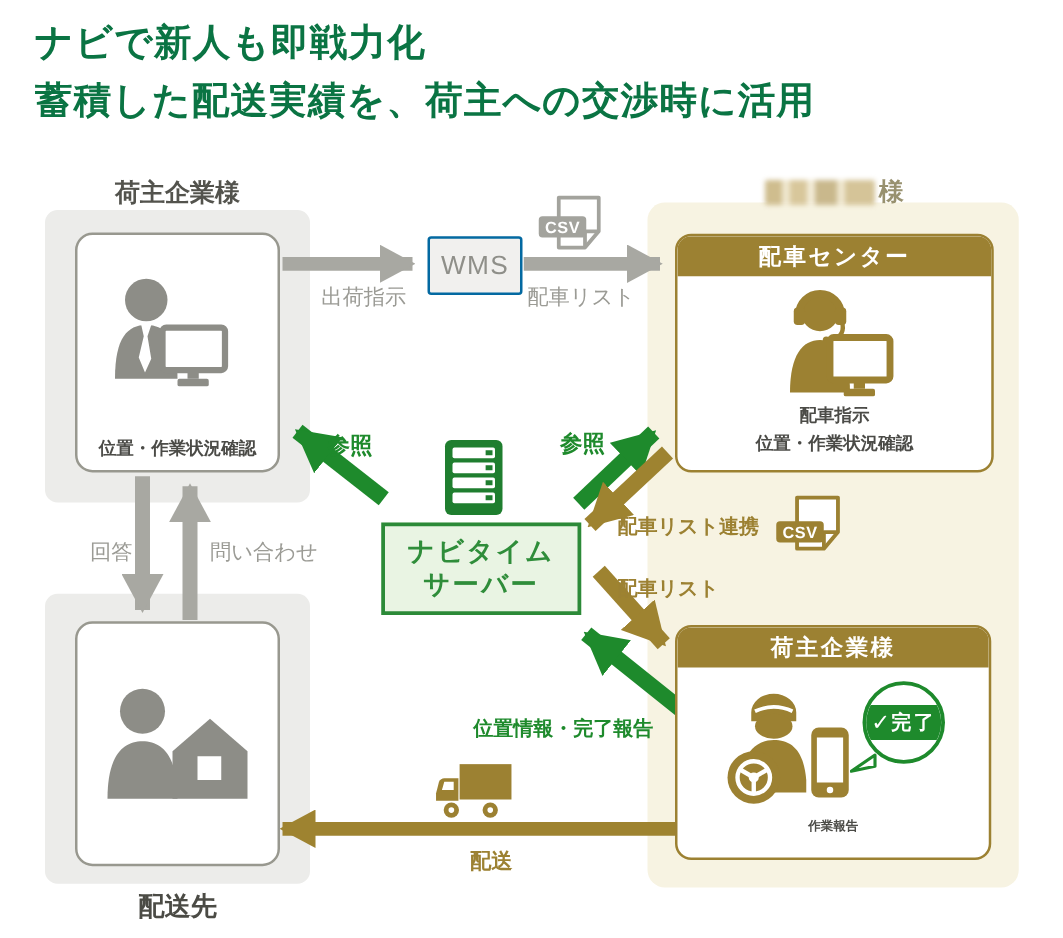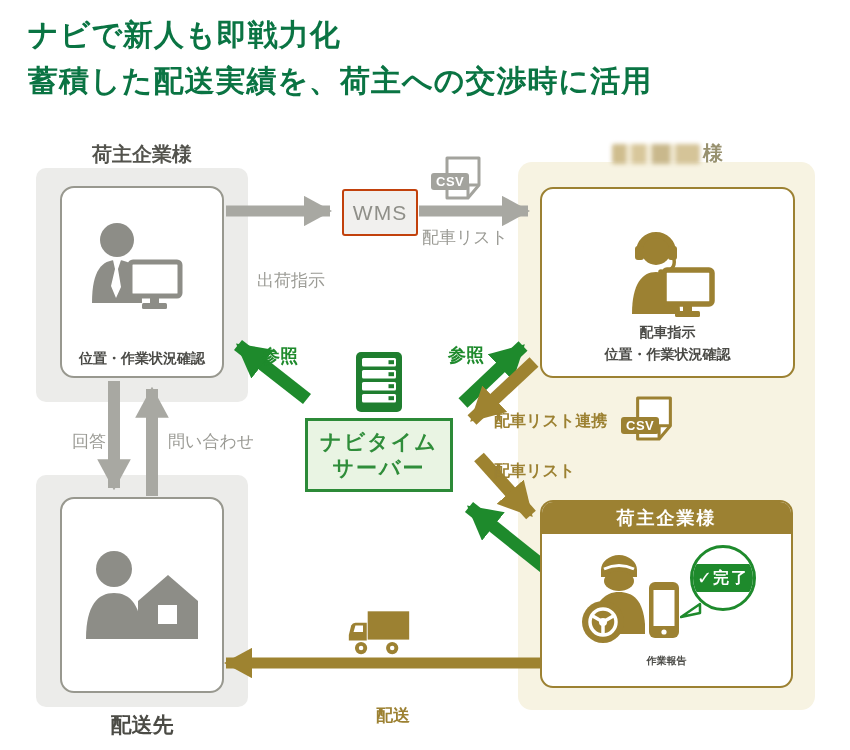--- a/index.html
+++ b/index.html
@@ -16,21 +16,21 @@
   .gold-flow{font-size:16px;font-weight:bold;color:#9c8132;}
   .cap{font-size:14px;font-weight:600;color:#4b4b47;text-align:center;}
 
   
   .gray-outer{background:#ececea;border-radius:10px;}
   .white-inner{background:#fff;border:2px solid #98988f;border-radius:14px;box-sizing:border-box;}
   .beige-panel{background:#f7f3e2;border-radius:14px;}
   .gold-box{background:#fff;border:2px solid #9c8132;border-radius:13px;box-sizing:border-box;overflow:hidden;}
   .gold-box-header{height:32px;background:#9c8132;color:#fff;font-size:18px;font-weight:bold;
     display:flex;align-items:center;justify-content:center;letter-spacing:2px;}
-  .wms-box{background:#f1f0ee;border:2px solid #c2410c;box-sizing:border-box;border-radius:3px;
+  .wms-box{background:#f1f0ee;border:2px solid #0369a1;box-sizing:border-box;border-radius:3px;
     display:flex;align-items:center;justify-content:center;font-size:21px;color:#8f8f89;letter-spacing:1px;}
   .server-box{background:#e9f4e3;border:3px solid #2c8a38;box-sizing:border-box;
     display:flex;flex-direction:column;align-items:center;justify-content:center;
     font-size:21px;font-weight:bold;color:#2f8d3a;line-height:1.25;letter-spacing:2px;}
   .server-caps{font-size:16.5px;font-weight:bold;color:#1c5a2e;text-align:center;line-height:1.25;}
   .server-caps div{margin-top:4px;}
 
   
   .csv-icon{position:absolute;}
   .csv-badge{position:absolute;left:-12px;top:17px;color:#fff;font-size:13px;font-weight:bold;
@@ -97,41 +97,42 @@
   <svg class="abs z10" style="left:84px;top:218px;" width="100" height="95" viewBox="0 0 100 95">
     <circle cx="33" cy="22" r="17" fill="#8d8d87"></circle>
     <path d="M8,85 C8,52 18,42 33,42 C48,42 58,52 58,85 Z" fill="#8d8d87"></path>
     <path d="M29,42 L37,42 L34,51 L37,69 L32,80 L27,68 L31,51 Z" fill="#fff"></path>
     <rect x="46" y="44" width="50" height="34" rx="3" fill="#fff" stroke="#8d8d87" stroke-width="5"></rect>
     <rect x="66" y="78" width="9" height="7" fill="#8d8d87"></rect>
     <rect x="58" y="85" width="25" height="6" rx="1.5" fill="#8d8d87"></rect>
   </svg>
   <div class="abs cap z10" style="left:60px;top:350px;width:164px;">位置・作業状況確認</div>
 
-  <div class="abs gray-flow z10" style="left:246px;top:226px;width:90px;text-align:center;margin-top:43px;">出荷指示</div>
+  <div class="abs gray-flow z10" style="left:246px;top:226px;width:90px;text-align:center;">出荷指示</div>
   <div class="abs gray-flow z10" style="left:415px;top:226px;width:100px;text-align:center;">配車リスト</div>
 
   <div class="abs wms-box z10" style="left:342px;top:189px;width:76px;height:47px;">
     <span>WMS</span>
   </div>
 
   <div class="csv-icon z10" style="left:443px;top:156px;">
     <svg width="40" height="44" viewBox="0 0 40 44">
       <path d="M4,2 H36 V29 L25,42 H4 Z" fill="#fff" stroke="#a3a39d" stroke-width="3" stroke-linejoin="round"></path>
       <path d="M25,42 V29 H36" fill="none" stroke="#a3a39d" stroke-width="3" stroke-linejoin="round"></path>
     </svg>
     <span class="csv-badge gray">CSV</span>
   </div>
 
   <div class="abs partner-row z10">
     <span class="blur-name"></span>
     <span class="partner-suffix">様</span>
   </div>
 
   <div class="abs gold-box z10" style="left:540px;top:187px;width:255px;height:191px;">
+    <div class="gold-box-header">配車センター</div>
     <svg style="position:absolute;left:78px;top:33px;" width="100" height="105" viewBox="0 0 100 105">
       <circle cx="36" cy="28" r="15" fill="#9c8132"></circle>
       <path d="M19,30 A17,17 0 0 1 53,30" stroke="#9c8132" stroke-width="6" fill="none"></path>
       <rect x="15" y="24" width="9" height="14" rx="3" fill="#9c8132"></rect>
       <rect x="48" y="24" width="9" height="14" rx="3" fill="#9c8132"></rect>
       <path d="M54,37 Q56,49 42,50" stroke="#9c8132" stroke-width="3.5" fill="none"></path>
       <circle cx="41" cy="50" r="2.8" fill="#9c8132"></circle>
       <path d="M12,92 C12,62 22,50 36,50 C50,50 60,62 60,92 Z" fill="#9c8132"></path>
       <rect x="44" y="48" width="48" height="34" rx="3" fill="#fff" stroke="#9c8132" stroke-width="5.5"></rect>
       <rect x="63" y="82" width="9" height="7" fill="#9c8132"></rect>
@@ -148,21 +149,21 @@
     <rect x="1" y="1" width="46" height="60" rx="5" fill="#1f7e2f"></rect>
     <rect x="7" y="7" width="34" height="8.5" rx="1.5" fill="#fff"></rect>
       <rect x="33.5" y="9.2" width="5.5" height="4" fill="#1f7e2f"></rect>
     <rect x="7" y="19" width="34" height="8.5" rx="1.5" fill="#fff"></rect>
       <rect x="33.5" y="21.2" width="5.5" height="4" fill="#1f7e2f"></rect>
     <rect x="7" y="31" width="34" height="8.5" rx="1.5" fill="#fff"></rect>
       <rect x="33.5" y="33.2" width="5.5" height="4" fill="#1f7e2f"></rect>
     <rect x="7" y="43" width="34" height="8.5" rx="1.5" fill="#fff"></rect>
       <rect x="33.5" y="45.2" width="5.5" height="4" fill="#1f7e2f"></rect>
   </svg>
-  <div class="abs server-box z10" style="left:305px;top:418px;width:148px;height:74px;">
+  <div class="abs server-box z10" style="left:305px;top:418px;width:160px;height:74px;">
     <div>ナビタイム</div>
     <div>サーバー</div>
   </div>
 
   <div class="abs gold-flow z10" style="left:494px;top:411px;text-align:center;">配車リスト連携</div>
   <div class="csv-icon z10" style="left:633px;top:396px;">
     <svg width="42" height="45" viewBox="0 0 40 44">
       <path d="M4,2 H36 V29 L25,42 H4 Z" fill="#fff" stroke="#9c8132" stroke-width="3" stroke-linejoin="round"></path>
       <path d="M25,42 V29 H36" fill="none" stroke="#9c8132" stroke-width="3" stroke-linejoin="round"></path>
     </svg>
@@ -196,31 +197,32 @@
     </svg>
     <div class="bubble" style="left:148px;top:43px;">
       <div class="bubble-band">
         <span class="chk">✓</span>
         <span>完了</span>
       </div>
     </div>
     <div class="cap" style="position:absolute;left:0;top:152px;width:100%;font-size:10px;">作業報告</div>
   </div>
 
+  <div class="abs green-flow z10" style="left:368px;top:573px;width:165px;font-size:16px;text-align:center;">位置情報・完了報告</div>
 
   <svg class="abs z10" style="left:346px;top:608px;" width="66" height="50" viewBox="0 0 70 52">
     <rect x="23" y="3" width="44" height="30" fill="#9c8132"></rect>
     <path d="M22,15 L10,15 Q7,15 5.5,18 L3,28 L3,34 L22,34 Z" fill="#9c8132"></path>
     <path d="M10,18 L18,18 L18,25 L8,25 Z" fill="#fff"></path>
     <circle cx="16" cy="42" r="6.5" fill="#9c8132"></circle>
       <circle cx="16" cy="42" r="2.4" fill="#fff"></circle>
     <circle cx="49" cy="42" r="6.5" fill="#9c8132"></circle>
       <circle cx="49" cy="42" r="2.4" fill="#fff"></circle>
   </svg>
-  <div class="abs gold-flow z10" style="left:352px;top:704px;font-size:17px;padding-left:24px;">配送</div>
+  <div class="abs gold-flow z10" style="left:352px;top:677px;font-size:17px;padding-left:24px;">配送</div>
 
   <div class="abs gray-flow z10" style="left:58px;top:430px;width:48px;text-align:right;">回答</div>
   <div class="abs gray-flow z10" style="left:168px;top:430px;">問い合わせ</div>
 
   <div class="abs white-inner z10" style="left:60px;top:497px;width:164px;height:196px;"></div>
   <svg class="abs z10" style="left:76px;top:538px;" width="130" height="112" viewBox="0 0 130 110">
     <circle cx="38" cy="30" r="18" fill="#8d8d87"></circle>
     <path d="M10,100 C10,66 22,54 38,54 C54,54 66,66 66,100 Z" fill="#8d8d87"></path>
     <path d="M62,62 L92,36 L122,62 L122,100 L62,100 Z" fill="#8d8d87"></path>
     <rect x="82" y="66" width="19" height="19" fill="#fff"></rect>

